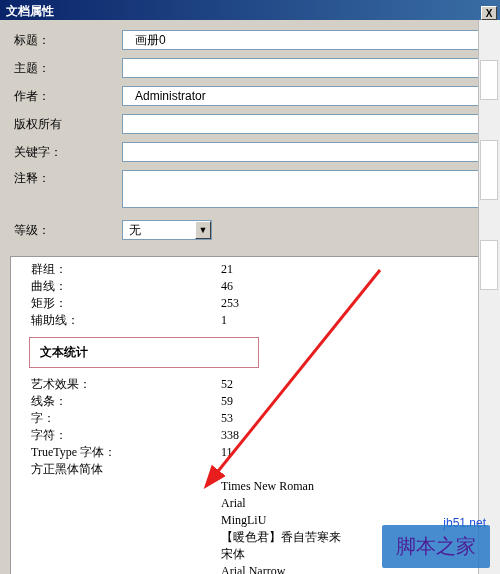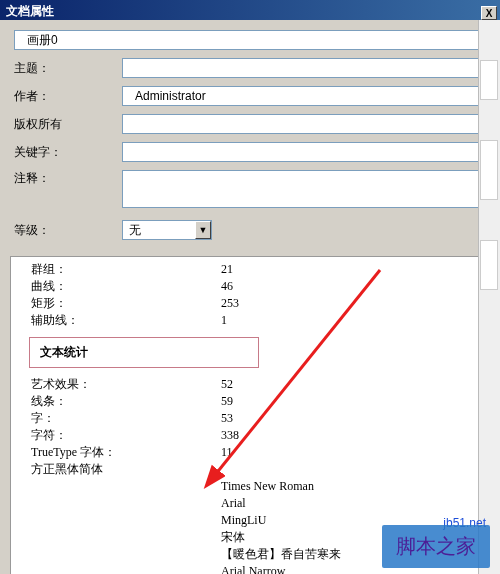--- a/index.html
+++ b/index.html
@@ -29,20 +29,21 @@
 </head>
 <body>
 
 <div class="titlebar">
   <span class="title">文档属性</span>
   <div class="close-btn">X</div>
 </div>
 
 <div class="form-area">
   <div class="form-row">
+    <label>标题：</label>
     <input type="text" value="画册0" style="">
   </div>
   <div class="form-row">
     <label>主题：</label>
     <input type="text" value="" style="">
   </div>
   <div class="form-row">
     <label>作者：</label>
     <input type="text" value="Administrator" style="">
   </div>
@@ -109,22 +110,22 @@
         <span>11</span>
       </div>
       <div class="stats-row">
         <span>方正黑体简体</span>
       </div>
     </div>
   <div class="font-list" id="font-list">
       <div>Times New Roman</div>
       <div>Arial</div>
       <div>MingLiU</div>
+      <div>【暖色君】香自苦寒来</div>
       <div>宋体</div>
-      <div>【暖色君】香自苦寒来</div>
       <div>Arial Narrow</div>
     </div>
 </div>
 
 <div class="side-strip">
   <div class="thumb" style="top:40px;height:40px"></div>
   <div class="thumb" style="top:120px;height:60px"></div>
   <div class="thumb" style="top:220px;height:50px"></div>
 </div>
 

